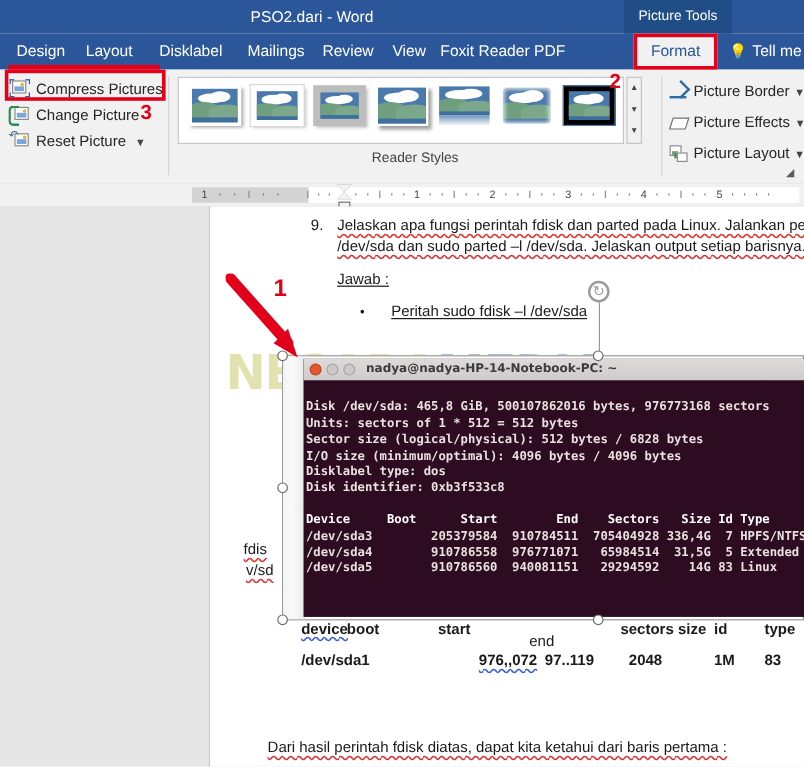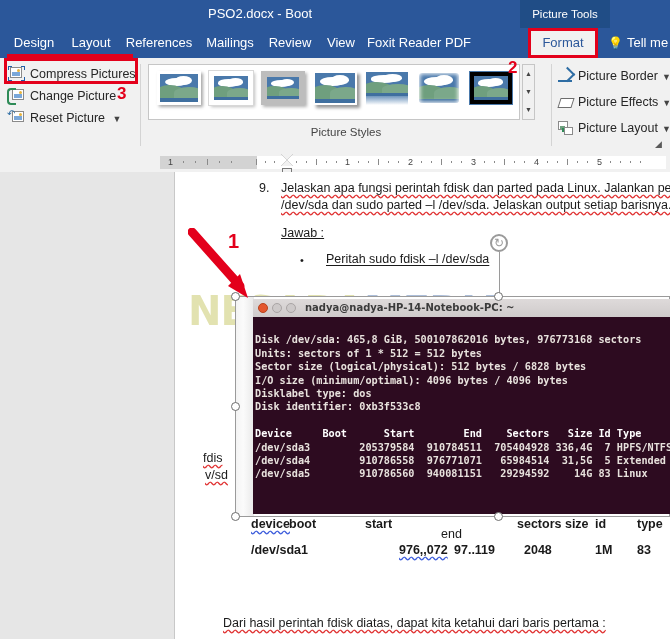--- a/index.html
+++ b/index.html
@@ -298,28 +298,28 @@
   .redline{
     position:absolute;background:#e3001b;
   }
   
   .arrow-1{position:absolute;left:188px;top:228px;width:72px;height:76px;}
 </style>
 </head>
 <body>
 
 <div class="titlebar">
-  <div class="title-text">PSO2.docx - Boot</div>
+  <div class="title-text">PSO2.dari - Word</div>
   <div class="ctx-tab-label">Picture Tools</div>
 </div>
 
 <div class="tabstrip">
   <div class="tab" style="left:6px;width:56px;">Design</div>
   <div class="tab" style="left:62px;width:58px;">Layout</div>
-  <div class="tab" style="left:120px;width:78px;">References</div>
+  <div class="tab" style="left:120px;width:78px;">Disklabel</div>
   <div class="tab" style="left:198px;width:64px;">Mailings</div>
   <div class="tab" style="left:262px;width:56px;">Review</div>
   <div class="tab" style="left:318px;width:46px;">View</div>
   <div class="tab active" style="left:528px;width:70px;">Format</div>
   <div class="tab" style="left:364px;width:110px;">Foxit Reader PDF</div>
   <div class="tellme" style="left:608px;">
     <span class="bulb">💡</span><span>Tell me</span>
   </div>
 </div>
 
@@ -417,21 +417,21 @@
             <div class="water"></div>
         </div>
         <div style="position:absolute;left:0;top:0;right:0;bottom:0;border:1px solid #4a79ab;box-sizing:border-box;"></div>
       </div>
     </div>
     <div class="gallery-scroll">
       <div class="gs-btn" style="top:0;">▲</div>
       <div class="gs-btn" style="top:18px;">▼</div>
       <div class="gs-btn" style="top:36px;">▼</div>
     </div>
-    <div class="grp-label">Picture Styles</div>
+    <div class="grp-label">Reader Styles</div>
   </div>
   <div class="rb-vline" style="left:551px;"></div>
 
   <div class="grp-right">
     <div class="pr-item" style="top:8px;">
       <span class="pr-ico border"><span class="pen"></span><span class="bar"></span></span><span>Picture Border</span><span class="caret">▼</span>
     </div>
     <div class="pr-item" style="top:34px;">
       <span class="pr-ico effects"><span class="para"></span></span><span>Picture Effects</span><span class="caret">▼</span>
     </div>

